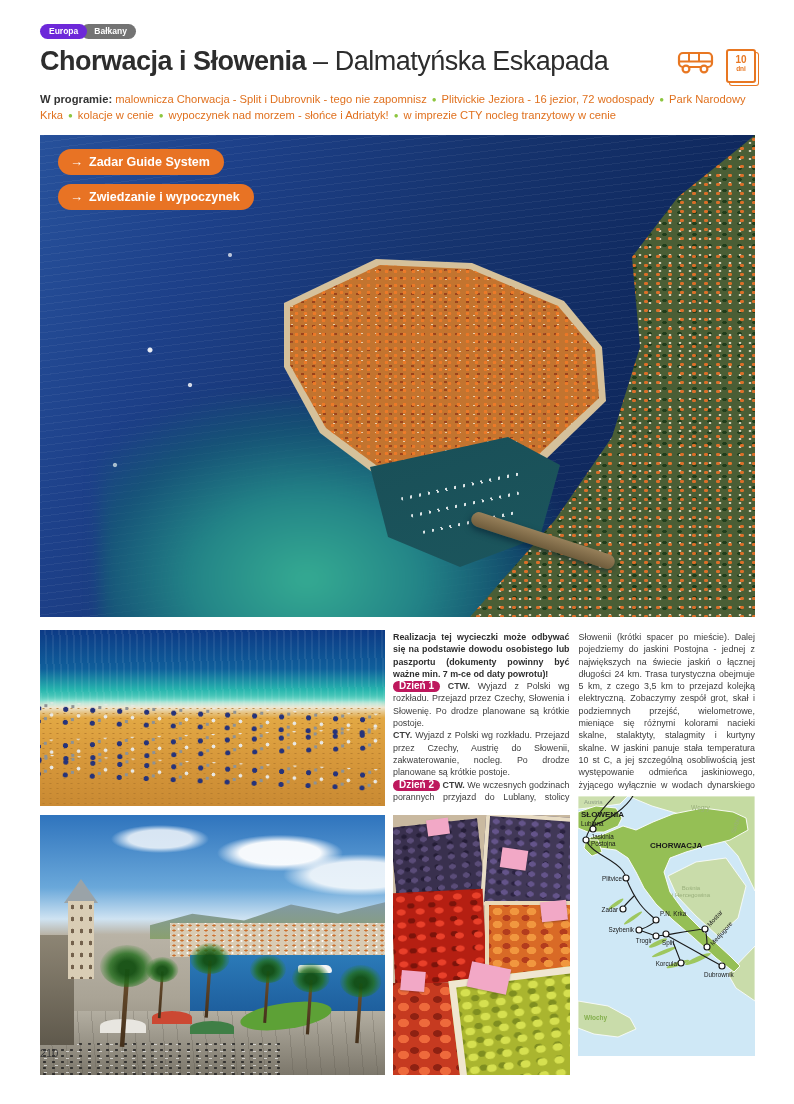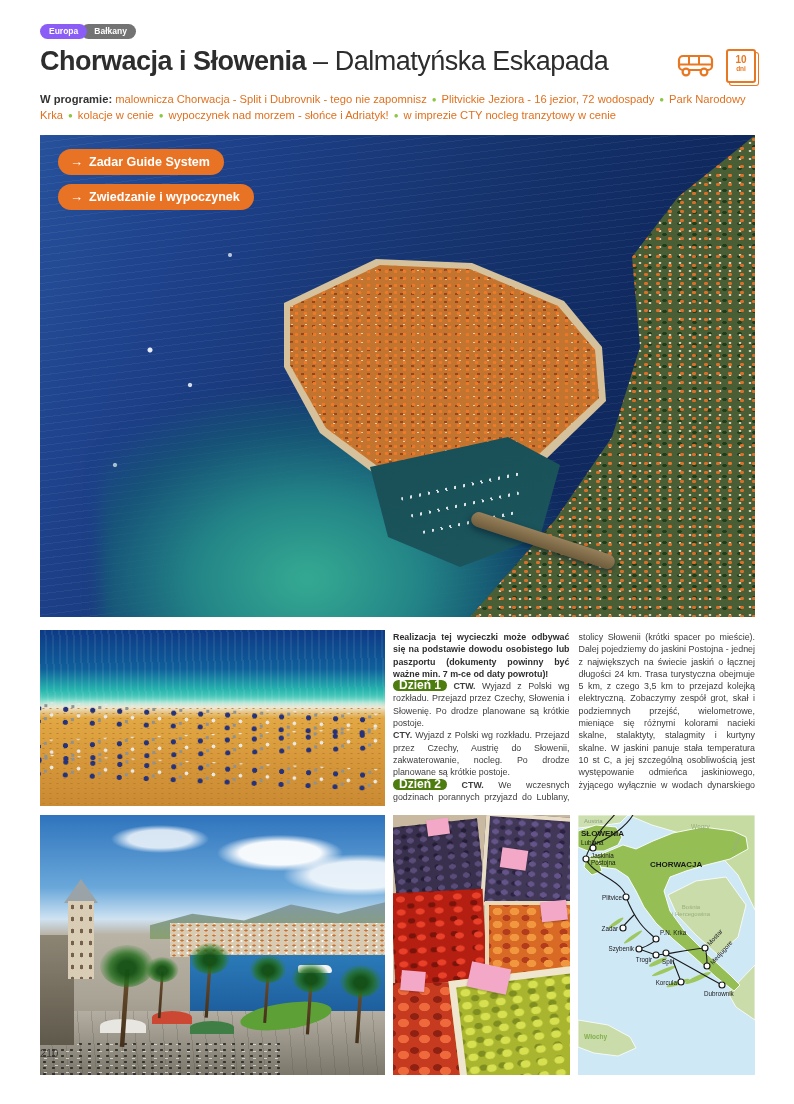--- a/index.html
+++ b/index.html
@@ -2,27 +2,27 @@
 <html><head>
 <meta charset="utf-8">
 <style>
   html,body{margin:0;padding:0;background:#ffffff;}
   .page{position:relative;width:794px;height:1104px;background:#fff;overflow:hidden;
         font-family:"Liberation Sans",sans-serif;color:#3c3c3c;}
 
   
   .badges{position:absolute;left:40px;top:24px;display:flex;}
   .badge{display:inline-block;padding:2px 9px;border-radius:9px;font-size:8.5px;font-weight:bold;color:#fff;line-height:11px;}
-  .badge-orange{background:#8b5cf6;z-index:2;}
+  .badge-orange{background:#6d28d9;z-index:2;}
   .badge-green{background:#737373;margin-left:-6px;padding-left:13px;z-index:1;}
 
   .title-row{position:absolute;left:40px;top:44px;width:716px;display:flex;justify-content:space-between;align-items:flex-start;}
   h1{margin:0;font-size:27px;line-height:34px;color:#2d2d2d;font-weight:normal;letter-spacing:-0.5px;}
   h1 .t-bold{font-weight:bold;}
-  .title-icons{display:flex;align-items:center;gap:9px;margin-top:5px;}
+  .title-icons{display:flex;gap:9px;margin-top:5px;}
   .cal-icon{position:relative;width:26px;height:30px;border:2px solid #e87722;border-radius:3px;background:#fff;
             box-shadow:3px 3px 0 -1px #fff,3px 3px 0 0 #e87722;text-align:center;}
   .cal-icon .v{display:block;font-size:10px;font-weight:bold;color:#e87722;margin-top:4px;line-height:10px;}
   .cal-icon .u{display:block;font-size:6.5px;font-weight:bold;color:#e87722;line-height:7px;}
 
   .program{position:absolute;left:40px;top:92px;width:716px;margin:0;font-size:11.2px;line-height:15.5px;color:#e0711f;}
   .program b{color:#333;}
   .program .dot{color:#8dc63f;font-size:8px;vertical-align:1px;margin:0 5px;}
 
   
@@ -81,21 +81,21 @@
         background-size:27px 13px,27px 13px,27px 13px;background-position:0 0,13px 6px,7px 10px;}
   .u1{top:78px;transform:rotate(2deg);}
   .u2{top:104px;transform:rotate(-2deg);}
   .u3{top:132px;transform:rotate(2.5deg);}
 
   
   .itinerary{position:absolute;left:393px;top:631px;width:362px;height:179px;overflow:hidden;
         column-count:2;column-gap:9px;font-size:8.9px;line-height:12.3px;text-align:justify;color:#3c3c3c;}
   .itinerary p{margin:0;}
   .itinerary .intro{font-weight:bold;color:#2e2e2e;}
-  .day-badge{display:inline-block;background:#4d7c0f;color:#fff;font-weight:bold;font-size:12px;
+  .day-badge{display:inline-block;background:#be185d;color:#fff;font-weight:bold;font-size:10px;
         line-height:10px;padding:0 6px 1px 6px;border-radius:7px;}
 
   
   .harbor{position:absolute;left:40px;top:815px;width:345px;height:260px;overflow:hidden;background:
         linear-gradient(#2f74bd 0%,#6aa8da 28%,#cfe3f2 40%,#b9b3a6 46%,#aaa496 70%,#847f73 100%);}
   .harbor .clouds{position:absolute;inset:0;background-image:
         radial-gradient(ellipse 90px 26px at 240px 38px,rgba(255,255,255,.95) 0 45%,transparent 70%),
         radial-gradient(ellipse 70px 20px at 120px 24px,rgba(255,255,255,.8) 0 45%,transparent 70%),
         radial-gradient(ellipse 110px 30px at 320px 60px,rgba(255,255,255,.85) 0 45%,transparent 70%);}
   .harbor .ridge{position:absolute;left:110px;top:78px;width:235px;height:46px;background:
@@ -155,21 +155,21 @@
         radial-gradient(#d6e050 4.6px,transparent 5.4px),radial-gradient(#7f8e20 3.8px,transparent 4.6px);
         background-size:17px 13px,19px 14px;background-position:0 0,8px 6px;}
   .tag{position:absolute;background:#f2a8c6;box-shadow:0 1px 2px rgba(0,0,0,.25);}
   .tg1{left:108px;top:34px;width:26px;height:20px;transform:rotate(8deg);}
   .tg2{left:148px;top:86px;width:26px;height:20px;transform:rotate(-6deg);}
   .tg3{left:8px;top:156px;width:24px;height:20px;transform:rotate(5deg);}
   .tg4{left:76px;top:150px;width:40px;height:26px;transform:rotate(12deg);}
   .tg5{left:34px;top:4px;width:22px;height:16px;transform:rotate(-8deg);}
 
   
-  .mapbox{position:absolute;left:578px;top:815px;width:177px;height:260px;}
+  .mapbox{position:absolute;left:578px;top:796px;width:177px;height:260px;}
   .mapbox svg{display:block;}
 
   .pagenum{position:absolute;left:40px;top:1047px;font-size:11px;color:#3a3a3a;}
 </style>
 </head>
 <body>
 
 <div class="page">
 
   <div class="badges">

